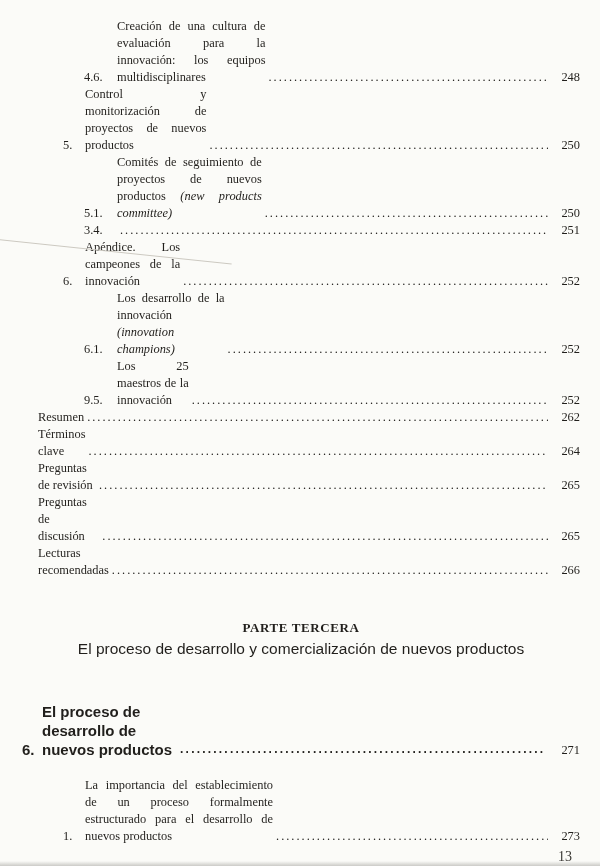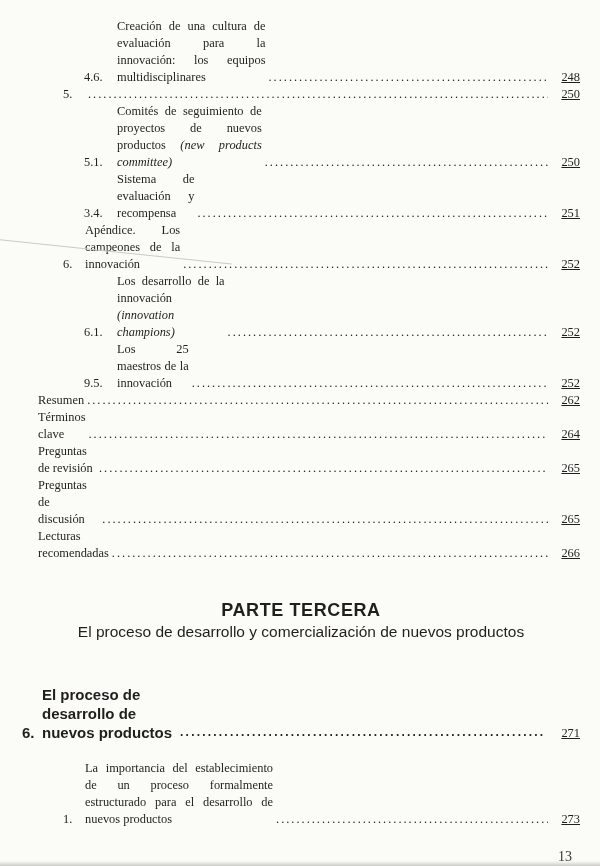--- a/index.html
+++ b/index.html
@@ -23,27 +23,27 @@
   .txt { text-align: justify; hyphens: auto; }
   .t-italic { font-style: italic; }
   .leader {
     flex: 1 1 auto; min-width: 14px; overflow: hidden;
     white-space: nowrap; align-self: flex-end;
     letter-spacing: 2px; padding-left: 3px;
   }
   .leader::after {
     content: "..................................................................................................................................................................";
   }
-  .pg { flex: none; width: 32px; text-align: right; align-self: flex-end; padding-left: 2px; text-decoration: underline; }
+  .pg { flex: none; width: 32px; text-align: right; align-self: flex-end; padding-left: 2px; }
 
   
   .part-heading { text-align: center; margin-top: 40px; }
   .part-kicker {
-    font-family: Liberation Sans, sans-serif; font-weight: bold;
-    font-size: 18px; letter-spacing: 0.6px; text-align: center;
+    font-family: Liberation Serif, serif; font-weight: bold;
+    font-size: 13px; letter-spacing: 0.6px; text-align: center;
   }
   .part-title {
     font-family: "Liberation Sans", sans-serif; font-weight: normal;
     font-size: 15.5px; margin-top: 3px; line-height: 19px;
   }
 
   
   .chapter {
     display: flex; align-items: flex-end; margin-top: 36px;
     font-family: "Liberation Sans", sans-serif; font-weight: bold;
@@ -80,32 +80,32 @@
 
   <div class="toc" id="toc-top">
       <div class="entry level-2">
     <span class="num">4.6.</span>
     <span class="txt"><span class="t-main">Creación de una cultura de evaluación para la innovación: los equipos multidisciplinares</span></span>
     <span class="leader"></span>
     <span class="pg">248</span>
   </div>
       <div class="entry level-1">
     <span class="num">5.</span>
+    <span class="txt"><span class="t-main">Control y monitorización de proyectos de nuevos productos</span></span>
     <span class="leader"></span>
     <span class="pg">250</span>
   </div>
       <div class="entry level-2">
     <span class="num">5.1.</span>
     <span class="txt"><span class="t-main">Comités de seguimiento de proyectos de nuevos productos </span><span class="t-italic">(new products committee)</span></span>
     <span class="leader"></span>
     <span class="pg">250</span>
   </div>
       <div class="entry level-2">
     <span class="num">3.4.</span>
-    <span class="txt"><span class="t-main">Sistema de evaluación y recompensa</span></span>
     <span class="leader"></span>
     <span class="pg">251</span>
   </div>
       <div class="entry level-1">
     <span class="num">6.</span>
     <span class="txt"><span class="t-main">Apéndice. Los campeones de la innovación</span></span>
     <span class="leader"></span>
     <span class="pg">252</span>
   </div>
       <div class="entry level-2">

